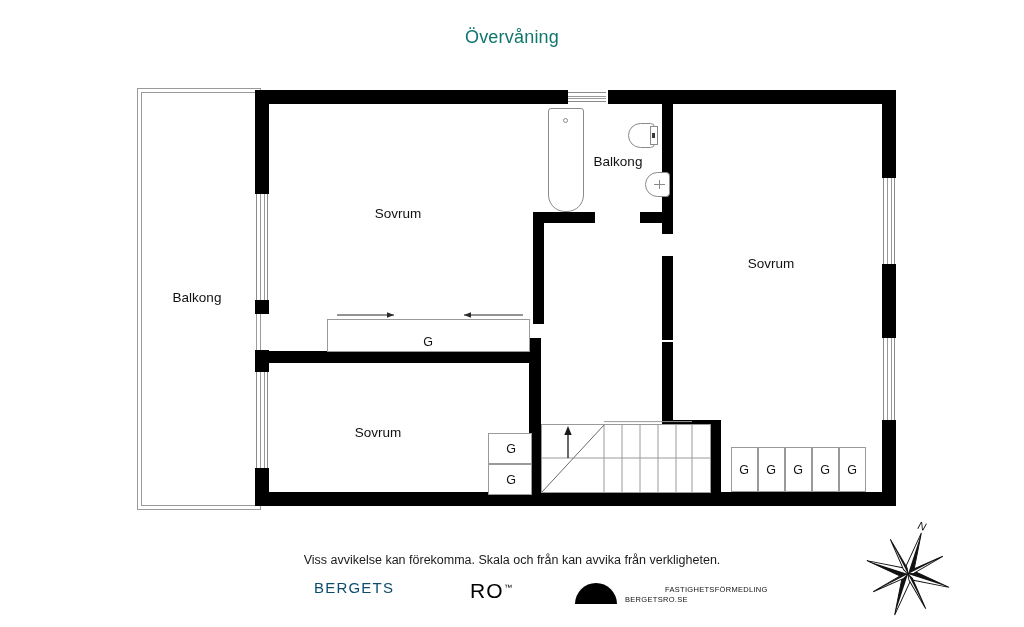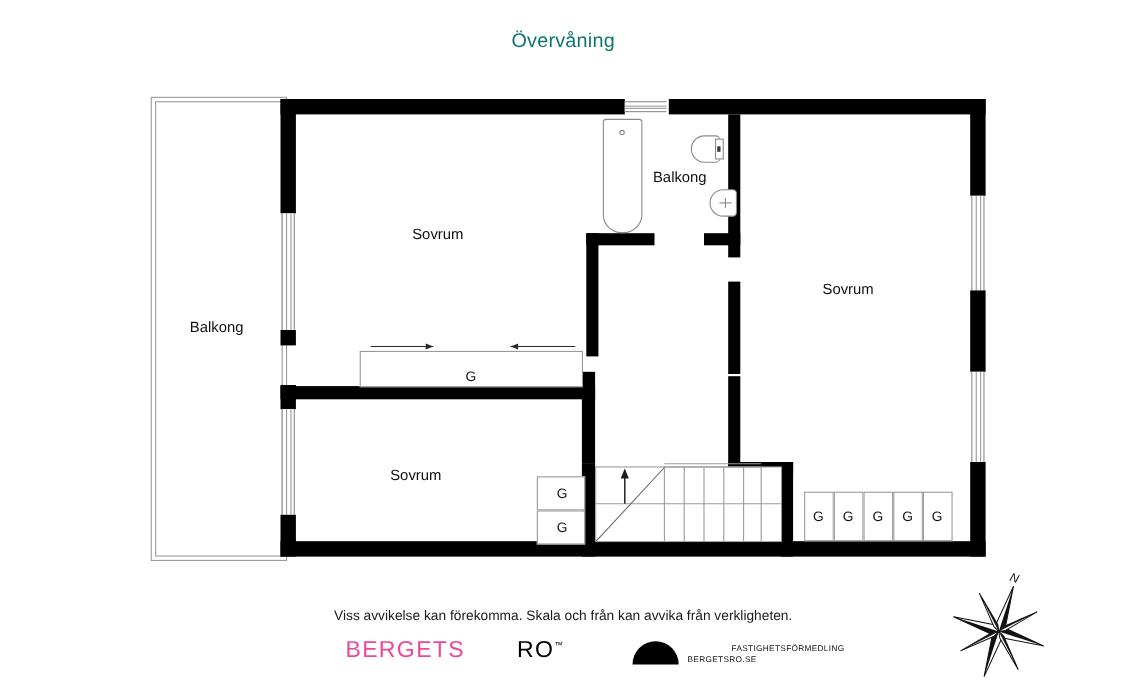--- a/index.html
+++ b/index.html
@@ -120,23 +120,23 @@
     position: absolute;
     top: 578px;
     left: 300px;
     width: 420px;
     height: 36px;
   }
   #brand-bergets {
     position: absolute;
     left: 14px;
     top: 1px;
-    font-size: 21px;
+    font-size: 15px;
     letter-spacing: 1.2px;
-    color: #ec4899;
+    color: #0c4a6e;
   }
   #brand-ro {
     position: absolute;
     left: 170px;
     top: 1px;
     font-size: 21px;
     letter-spacing: 1.2px;
     color: #000000;
   }
   #brand-ro sup {

